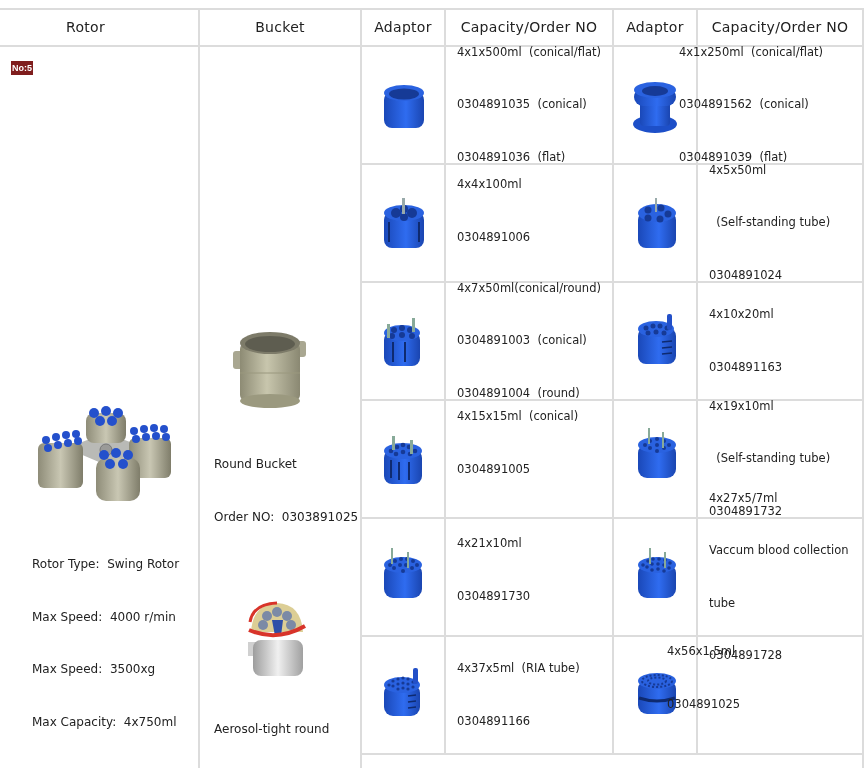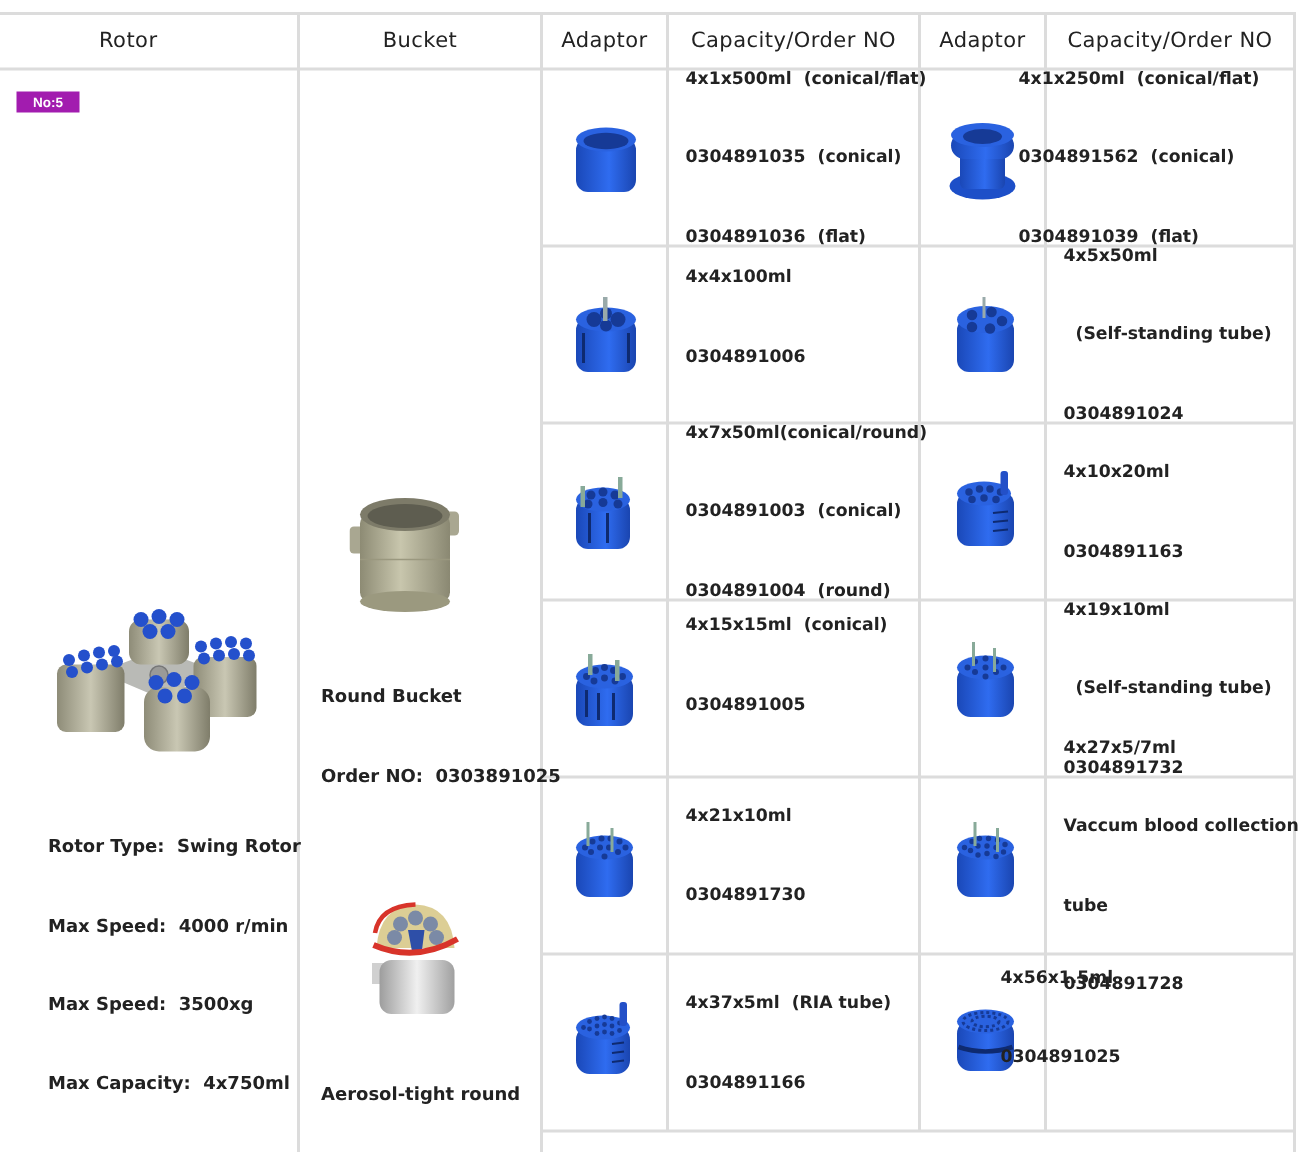--- a/index.html
+++ b/index.html
@@ -3,23 +3,23 @@
 <meta charset="utf-8">
 <style>
   html, body { margin: 0; padding: 0; background: #ffffff; }
   body { width: 866px; height: 768px; overflow: hidden; position: relative;
          font-family: "DejaVu Sans", sans-serif; color: #222; }
   .line-h { position: absolute; height: 2px; background: #dcdcdc; }
   .line-v { position: absolute; width: 2px; background: #dcdcdc; }
   .hdr { position: absolute; top: 8px; height: 38px; display: flex; align-items: center;
          justify-content: center; font-size: 14px; color: #222; letter-spacing: 0.3px; }
   .cell { position: absolute; display: flex; align-items: center; }
-  .txt { font-size: 11.5px; line-height: 17.5px; color: #222; white-space: pre; font-weight: bold; }
-  .badge { position: absolute; left: 11px; top: 61px; width: 42px; height: 14px;
-           background: #a21caf; color: #fff; font-size: 9px; font-weight: bold;
+  .txt { font-size: 11.5px; line-height: 17.5px; color: #222; white-space: pre; }
+  .badge { position: absolute; left: 11px; top: 61px; width: 22px; height: 14px;
+           background: #7f1d1d; color: #fff; font-size: 9px; font-weight: bold;
            display: flex; align-items: center; justify-content: center; font-family: "Liberation Sans", sans-serif; }
   .img { position: absolute; }
 </style>
 </head>
 <body>
 
 <div>
   <div class="line-h" style="left:0;top:8px;width:863px"></div>
   <div class="line-h" style="left:0;top:45px;width:863px"></div>
   <div class="line-h" style="left:361px;top:163px;width:502px"></div>

